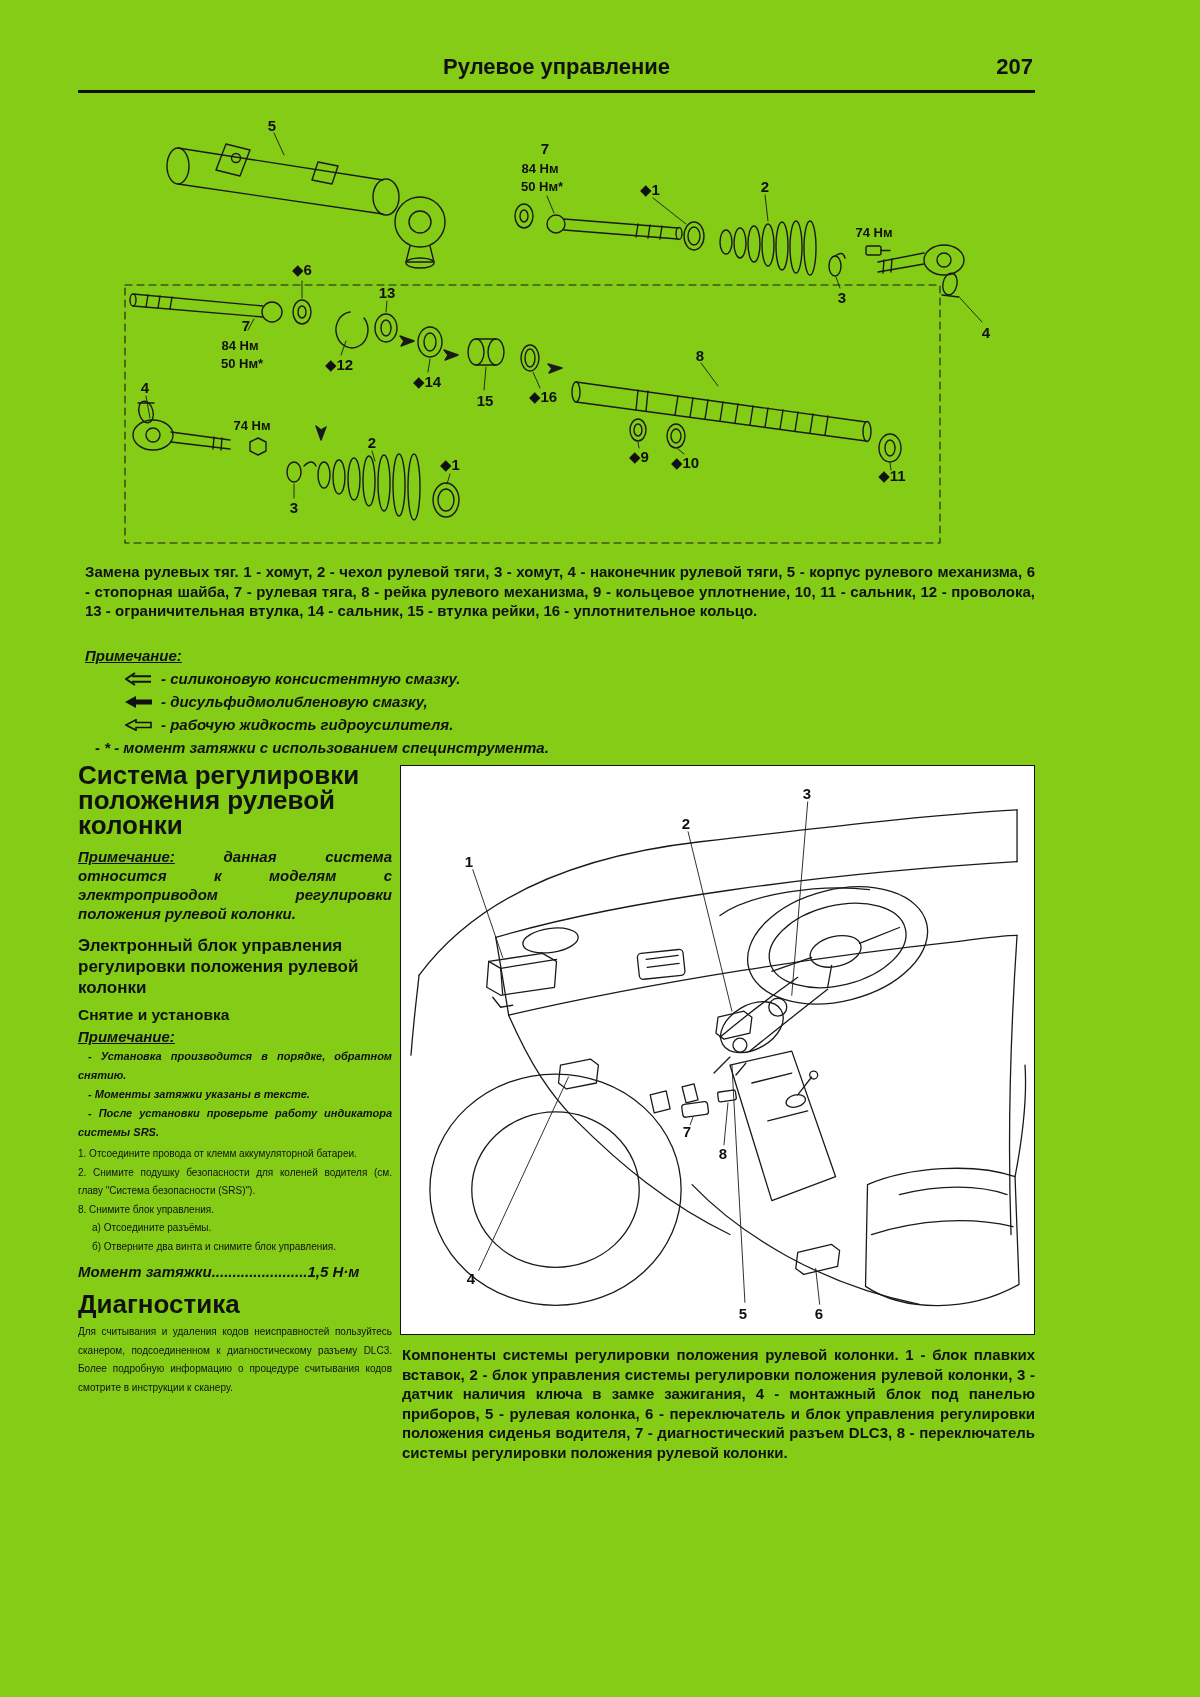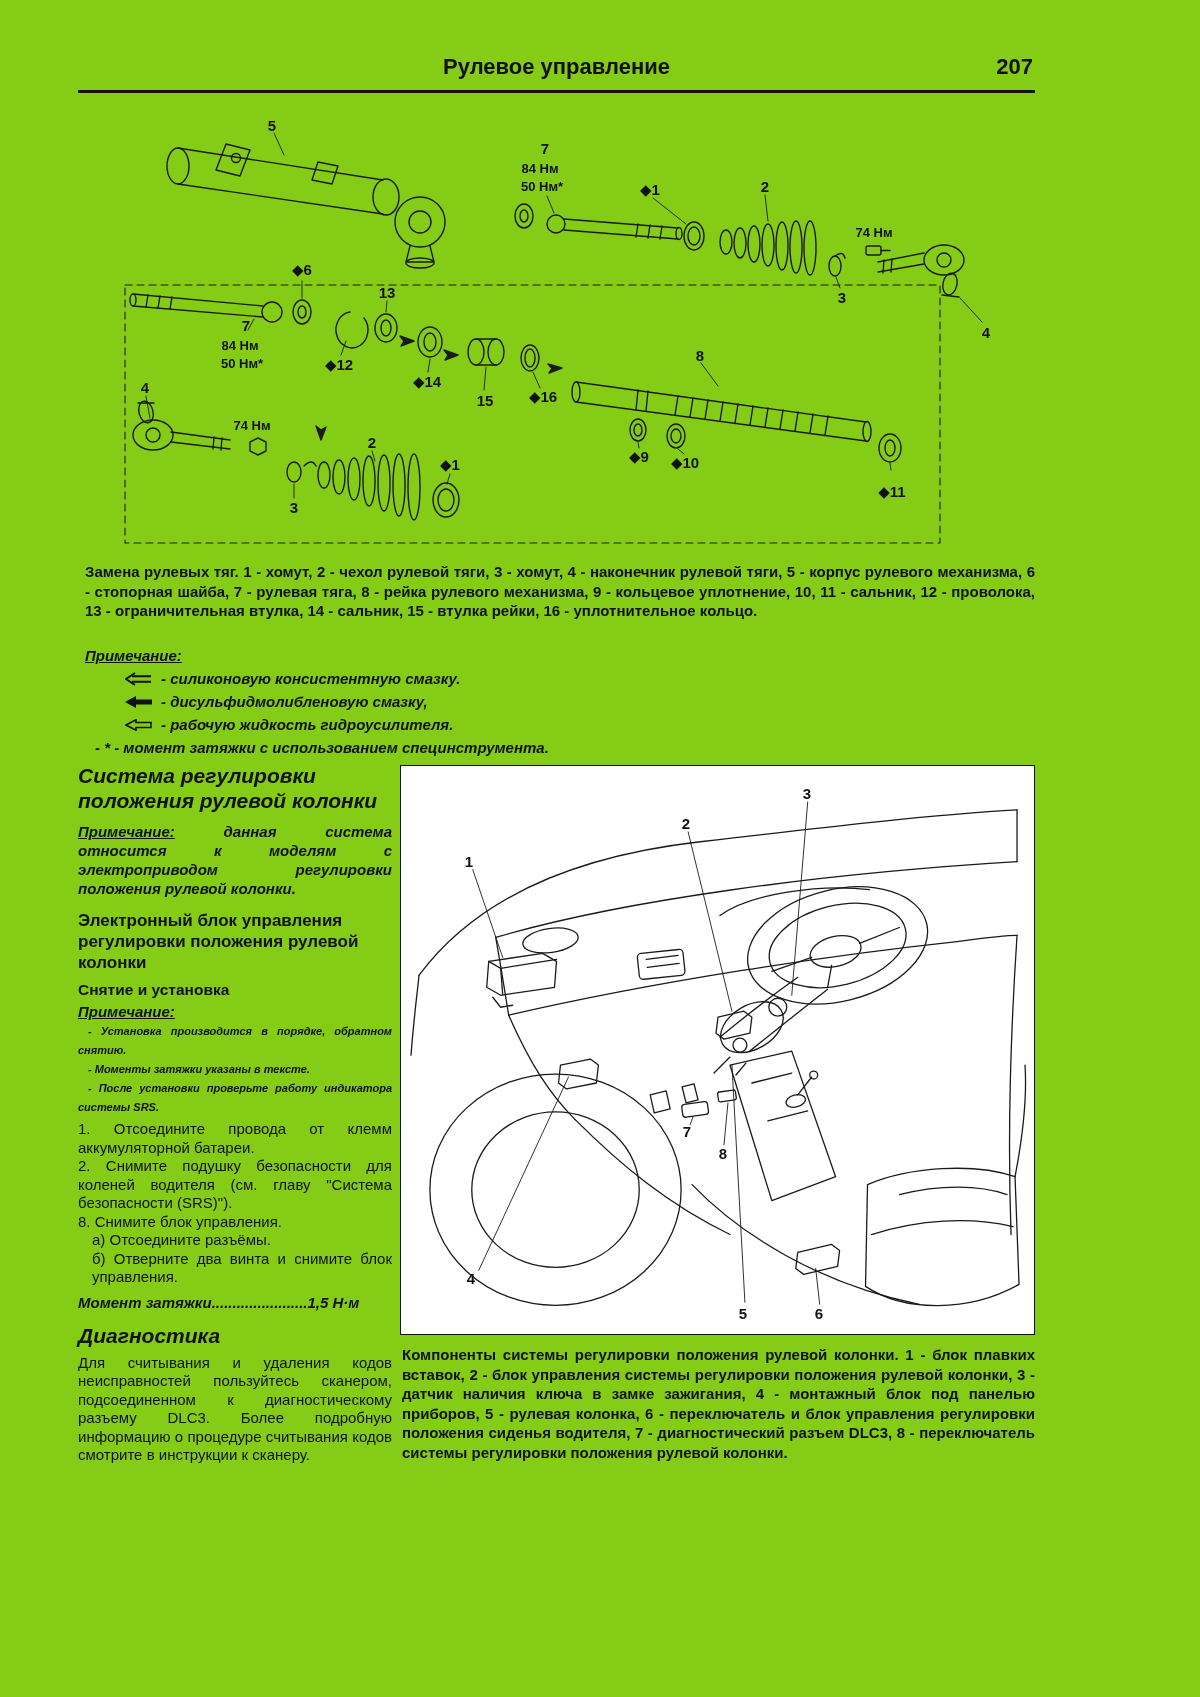--- a/index.html
+++ b/index.html
@@ -33,29 +33,29 @@
   
   .notes { position:absolute; left:85px; top:646px; width:620px; font-size:15px; font-weight:700; font-style:italic; line-height:19px; }
   .notes-title { text-decoration:underline; margin-bottom:2px; }
   .notes-line { text-indent:10px; margin-bottom:2px; }
   .notes-item { display:flex; align-items:center; gap:9px; padding-left:40px; margin:4px 0; }
   .arrow-icon { display:inline-flex; align-items:center; }
   .arrow-icon svg { display:block; }
 
   
   .col-left { position:absolute; left:78px; top:763px; width:314px; }
-  .section-title { font-size:21px; line-height:25px; font-weight:700; margin-bottom:9px;font-style:italic; }
+  .section-title { font-size:26px; line-height:25px; font-weight:700; margin-bottom:9px; }
   .note-para { font-size:15px; font-weight:700; font-style:italic; line-height:19px; text-align:justify; margin-bottom:9px; }
   .note-para .u { text-decoration:underline; }
   .sub-title { font-size:17px; line-height:21px; font-weight:700; margin-bottom:7px;margin-top:12px; }
   .sub-title2 { font-size:15.5px; line-height:19px; font-weight:700; margin-bottom:4px; }
   .note-label { font-size:15px; font-weight:700; font-style:italic; text-decoration:underline; margin-bottom:2px; }
   .note-item { font-size:11px; font-weight:700; font-style:italic; line-height:19px; text-indent:10px; text-align:justify; }
   .note-items { margin-bottom:3px; }
-  .body-text { font-size:15px; line-height:18.5px; text-align:justify; }
+  .body-text { font-size:10px; line-height:18.5px; text-align:justify; }
   .substep { padding-left:14px; }
   .torque { font-size:15px; font-weight:700; font-style:italic; margin:7px 0 12px; }
   .section-title.mt { margin-top:4px; margin-bottom:6px; }
   .sub-title2.wide { margin-bottom:3px; }
 </style>
 </head>
 <body>
 
 <div class="page">
 
@@ -240,21 +240,21 @@
         <span class="fig-label" style="left: 168px; top: 225px;">7</span>
         <span class="fig-label small" style="left: 162px; top: 245px;">84 Нм</span>
         <span class="fig-label small" style="left: 164px; top: 263px;">50 Нм*</span>
         <span class="fig-label" style="left: 261px; top: 265px;">◆12</span>
         <span class="fig-label" style="left: 349px; top: 282px;">◆14</span>
         <span class="fig-label" style="left: 407px; top: 300px;">15</span>
         <span class="fig-label" style="left: 465px; top: 297px;">◆16</span>
         <span class="fig-label" style="left: 622px; top: 255px;">8</span>
         <span class="fig-label" style="left: 561px; top: 357px;">◆9</span>
         <span class="fig-label" style="left: 607px; top: 363px;">◆10</span>
-        <span class="fig-label" style="left: 814px; top: 392px;">◆11</span>
+        <span class="fig-label" style="left: 814px; top: 376px;">◆11</span>
         <span class="fig-label" style="left: 67px; top: 287px;">4</span>
         <span class="fig-label small" style="left: 174px; top: 325px;">74 Нм</span>
         <span class="fig-label" style="left: 216px; top: 407px;">3</span>
         <span class="fig-label" style="left: 294px; top: 342px;">2</span>
         <span class="fig-label" style="left: 372px; top: 365px;">◆1</span>
       </div>
   </figure>
 
   <p class="caption caption-top">Замена рулевых тяг. 1 - хомут, 2 - чехол рулевой тяги, 3 - хомут, 4 - наконечник рулевой тяги, 5 - корпус рулевого механизма, 6 - стопорная шайба, 7 - рулевая тяга, 8 - рейка рулевого механизма, 9 - кольцевое уплотнение, 10, 11 - сальник, 12 - проволока, 13 - ограничительная втулка, 14 - сальник, 15 - втулка рейки, 16 - уплотнительное кольцо.</p>
 

